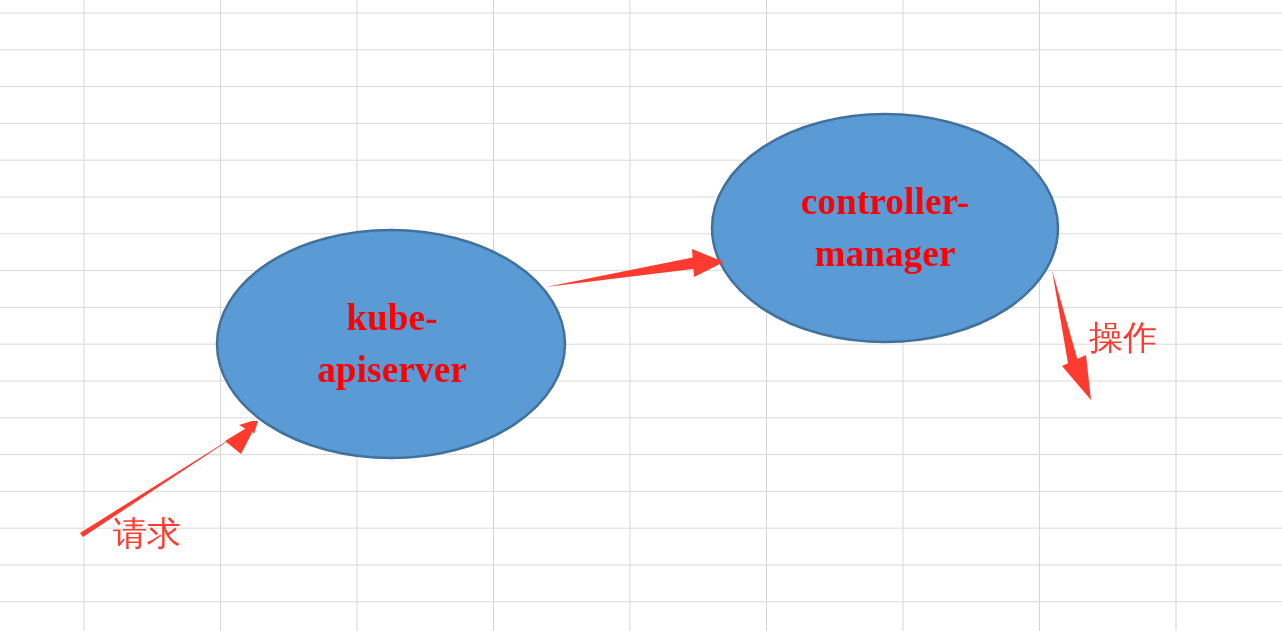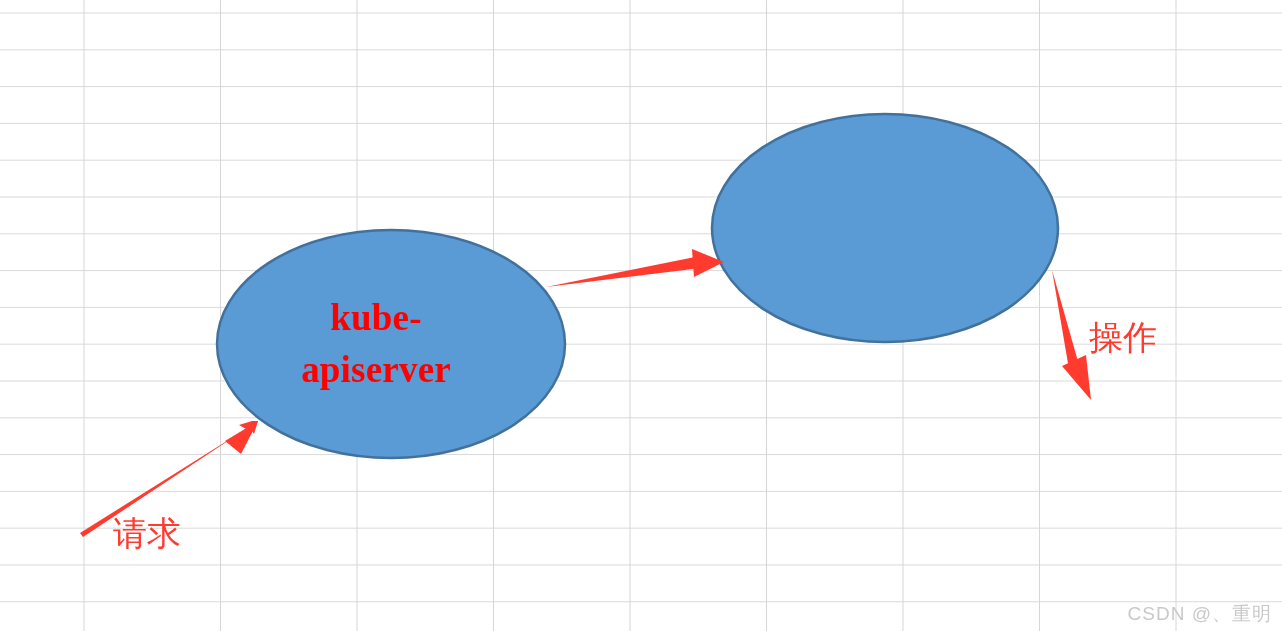--- a/index.html
+++ b/index.html
@@ -38,21 +38,21 @@
     color: #FF0000;
     font-family: "Liberation Serif", serif;
     font-weight: bold;
     font-size: 37px;
     line-height: 52px;
     letter-spacing: 0.2px;
     pointer-events: none;
     white-space: pre-line;
   }
   #label-apiserver {
-    left: 202px;
+    left: 218px;
     top: 292px;
     width: 348px;
   }
   #label-controller {
     left: 712px;
     top: 176px;
     width: 346px;
   }
   .edge-label {
     position: absolute;
@@ -115,20 +115,21 @@
     <g>
       <path d="M1052,270 L1081,372 L1070,375 Z" fill="#FF3B30"></path>
       <path d="M1062,366 L1091,400 L1086,355 Z" fill="#FF3B30"></path>
     </g>
 
   </svg>
 
   <div class="node-label" id="label-apiserver">kube-
 apiserver</div>
 
+  <div class="node-label" id="label-controller">controller-
+manager</div>
 
   <div class="edge-label" id="label-request">请求</div>
 
   <div class="edge-label" id="label-operate">操作</div>
 
-  <div id="watermark">CSDN @、重明</div>
 
 </div>
 
 </body></html>

